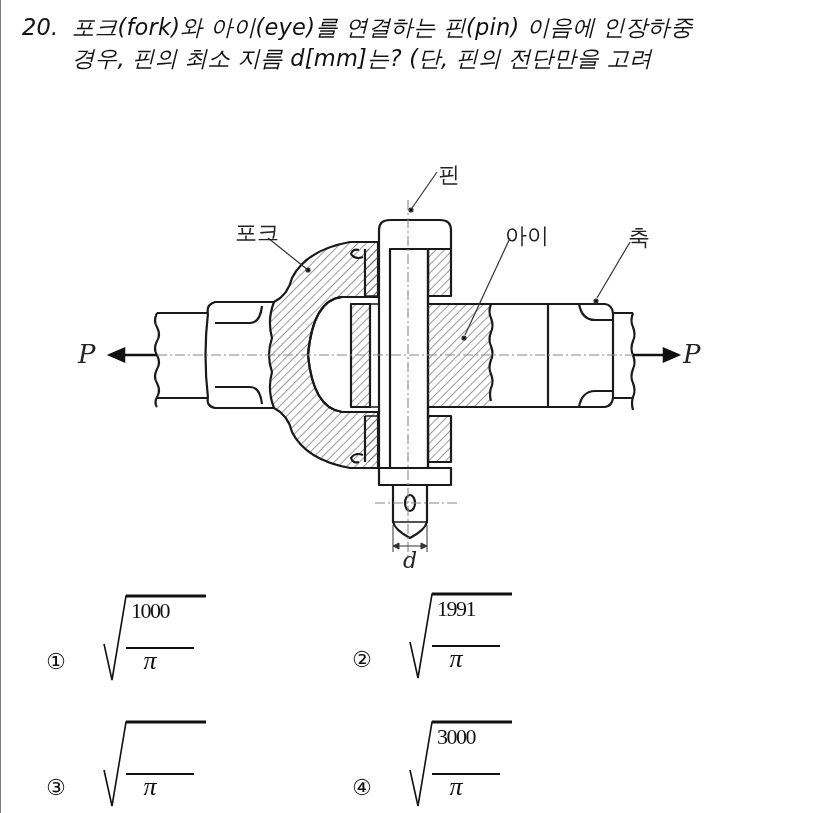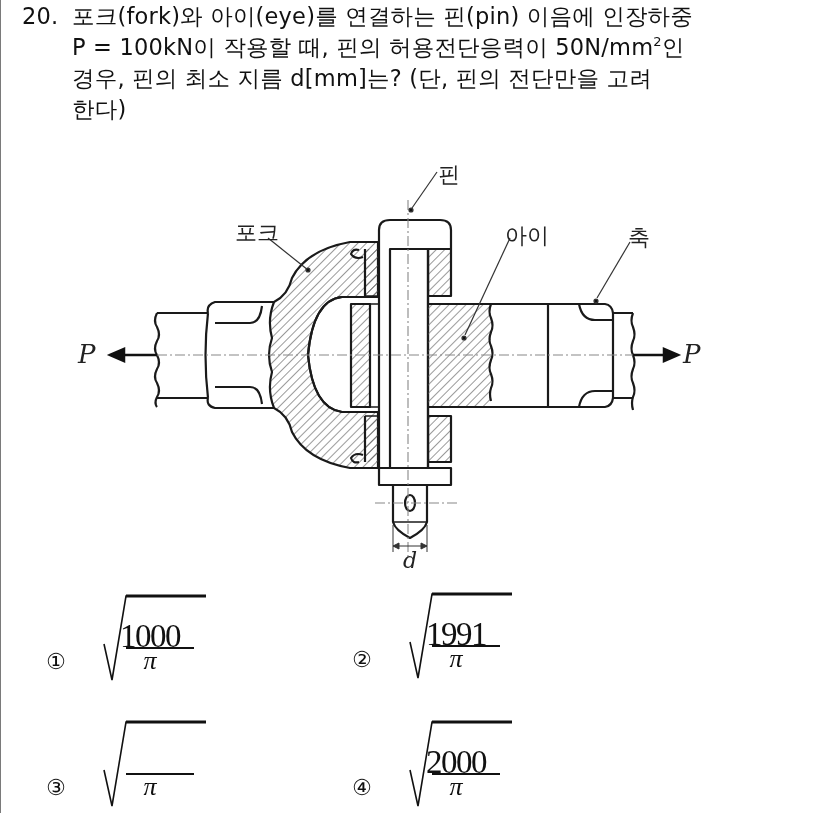--- a/index.html
+++ b/index.html
@@ -1,45 +1,43 @@
 <!DOCTYPE html>
 <html><head>
 <meta charset="utf-8">
 <style>
   html, body { margin: 0; padding: 0; background: #ffffff; }
   body { width: 826px; height: 813px; position: relative; overflow: hidden;
          font-family: "DejaVu Sans", "Liberation Sans", sans-serif; color: #111; }
   .left-border { position: absolute; left: 0; top: 0; width: 1px; height: 813px; background: #7a7a7a; }
-  .question { position: absolute; left: 22px; top: 1px; width: 790px; font-size: 22.5px; line-height: 31px; letter-spacing: 0.2px; }
+  .question { position: absolute; left: 22px; top: 12px; width: 790px; font-size: 22.5px; line-height: 31px; letter-spacing: 0.2px; font-style: italic; }
   .q-line { display: block; white-space: nowrap; }
   .q-line.indent { padding-left: 50px; }
   .q-num { display: inline-block; width: 50px; }
   sup { font-size: 13px; vertical-align: 9px; line-height: 0; }
   .diagram { position: absolute; left: 60px; top: 150px; width: 700px; height: 420px; }
   .choices { position: absolute; left: 0; top: 570px; width: 826px; height: 243px; }
   .choice { position: absolute; display: flex; align-items: flex-end; }
   .choice-num { font-size: 22px; font-family: "DejaVu Sans", sans-serif; width: 30px; margin-bottom: 8px; }
   .radical { position: relative; width: 120px; height: 90px; }
   .radical svg { position: absolute; left: 0; top: 0; }
   .numer { position: absolute; left: 34px; top: 6px; width: 80px; text-align: center;
-           font-family: "Liberation Serif", "DejaVu Serif", serif; font-size: 33px; letter-spacing: -1.5px; margin-top: 20px; }
+           font-family: "Liberation Serif", "DejaVu Serif", serif; font-size: 22px; letter-spacing: -1.5px; }
   .denom { position: absolute; left: 34px; top: 54px; width: 80px; text-align: center;
            font-family: "Liberation Serif", "DejaVu Serif", serif; font-style: italic; font-size: 26px; }
   .lbl { font-family: "DejaVu Serif", "Liberation Serif", serif; }
 </style>
 </head>
 <body>
 
 <div class="left-border"></div>
 
 <div class="question">
   <span class="q-line"><span class="q-num">20.</span><span>포크(fork)와 아이(eye)를 연결하는 핀(pin) 이음에 인장하중</span></span>
-  <span class="q-line indent"><span>P = 100kN이 작용할 때, 핀의 허용전단응력이 50N/mm</span><sup>2</sup><span>인</span></span>
   <span class="q-line indent"><span>경우, 핀의 최소 지름 d[mm]는? (단, 핀의 전단만을 고려</span></span>
-  <span class="q-line indent"><span>한다)</span></span>
 </div>
 
 <div class="diagram">
   <svg width="700" height="420" viewBox="0 0 700 420" xmlns="http://www.w3.org/2000/svg">
     <defs>
       <pattern id="hatch" patternUnits="userSpaceOnUse" width="6" height="6" patternTransform="rotate(45)">
         <line x1="0" y1="0" x2="0" y2="6" stroke="#555" stroke-width="1.2"></line>
       </pattern>
     </defs>
     <g fill="none" stroke="#1a1a1a" stroke-width="2.2" stroke-linejoin="round">
@@ -188,17 +186,17 @@
   </div>
 
   <div class="choice" style="left:352px; top:148px;">
     <span class="choice-num">④</span>
     <div class="radical">
       <svg width="130" height="92">
         <path d="M28,52 L36,88 L50,4 L156,4" fill="none" stroke="#111" stroke-width="1.6"></path>
         <line x1="50" y1="4" x2="156" y2="4" stroke="#111" stroke-width="3"></line>
         <line x1="50" y1="56" x2="118" y2="56" stroke="#111" stroke-width="2.2"></line>
       </svg>
-      <span class="numer">2000</span>
+      <span class="numer">3000</span>
       <span class="denom">π</span>
     </div>
   </div>
 </div>
 
 </body></html>

